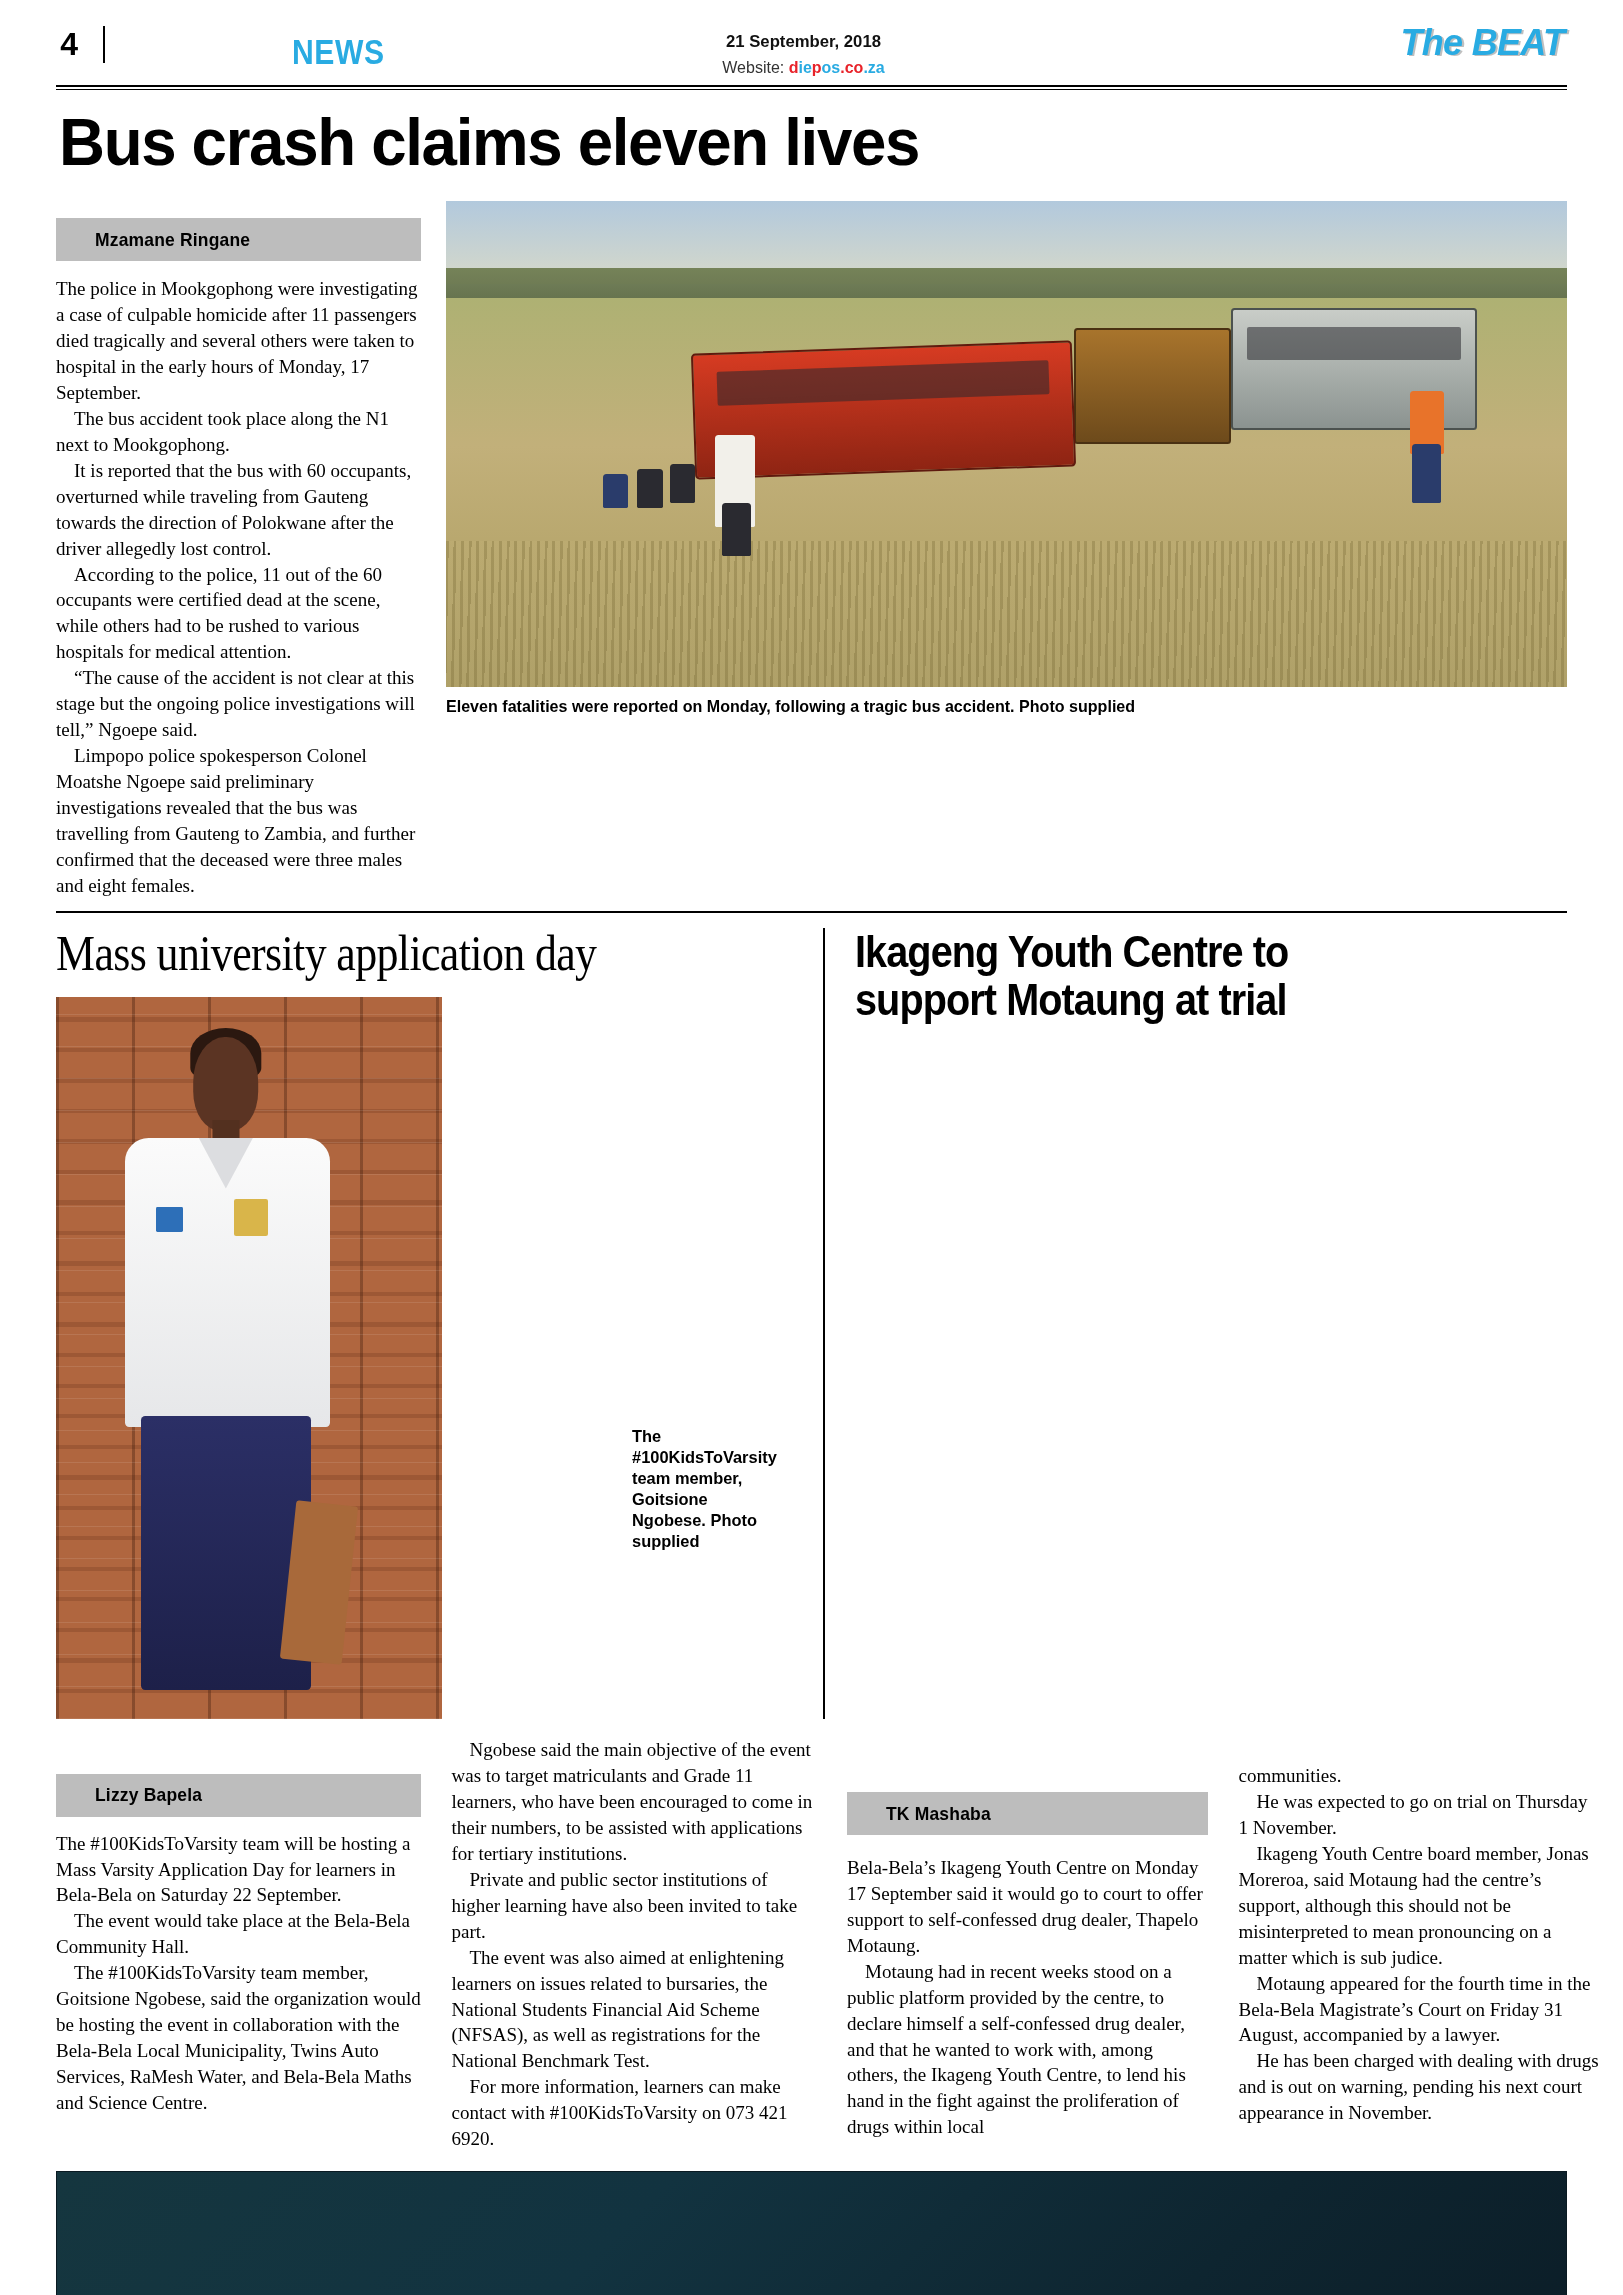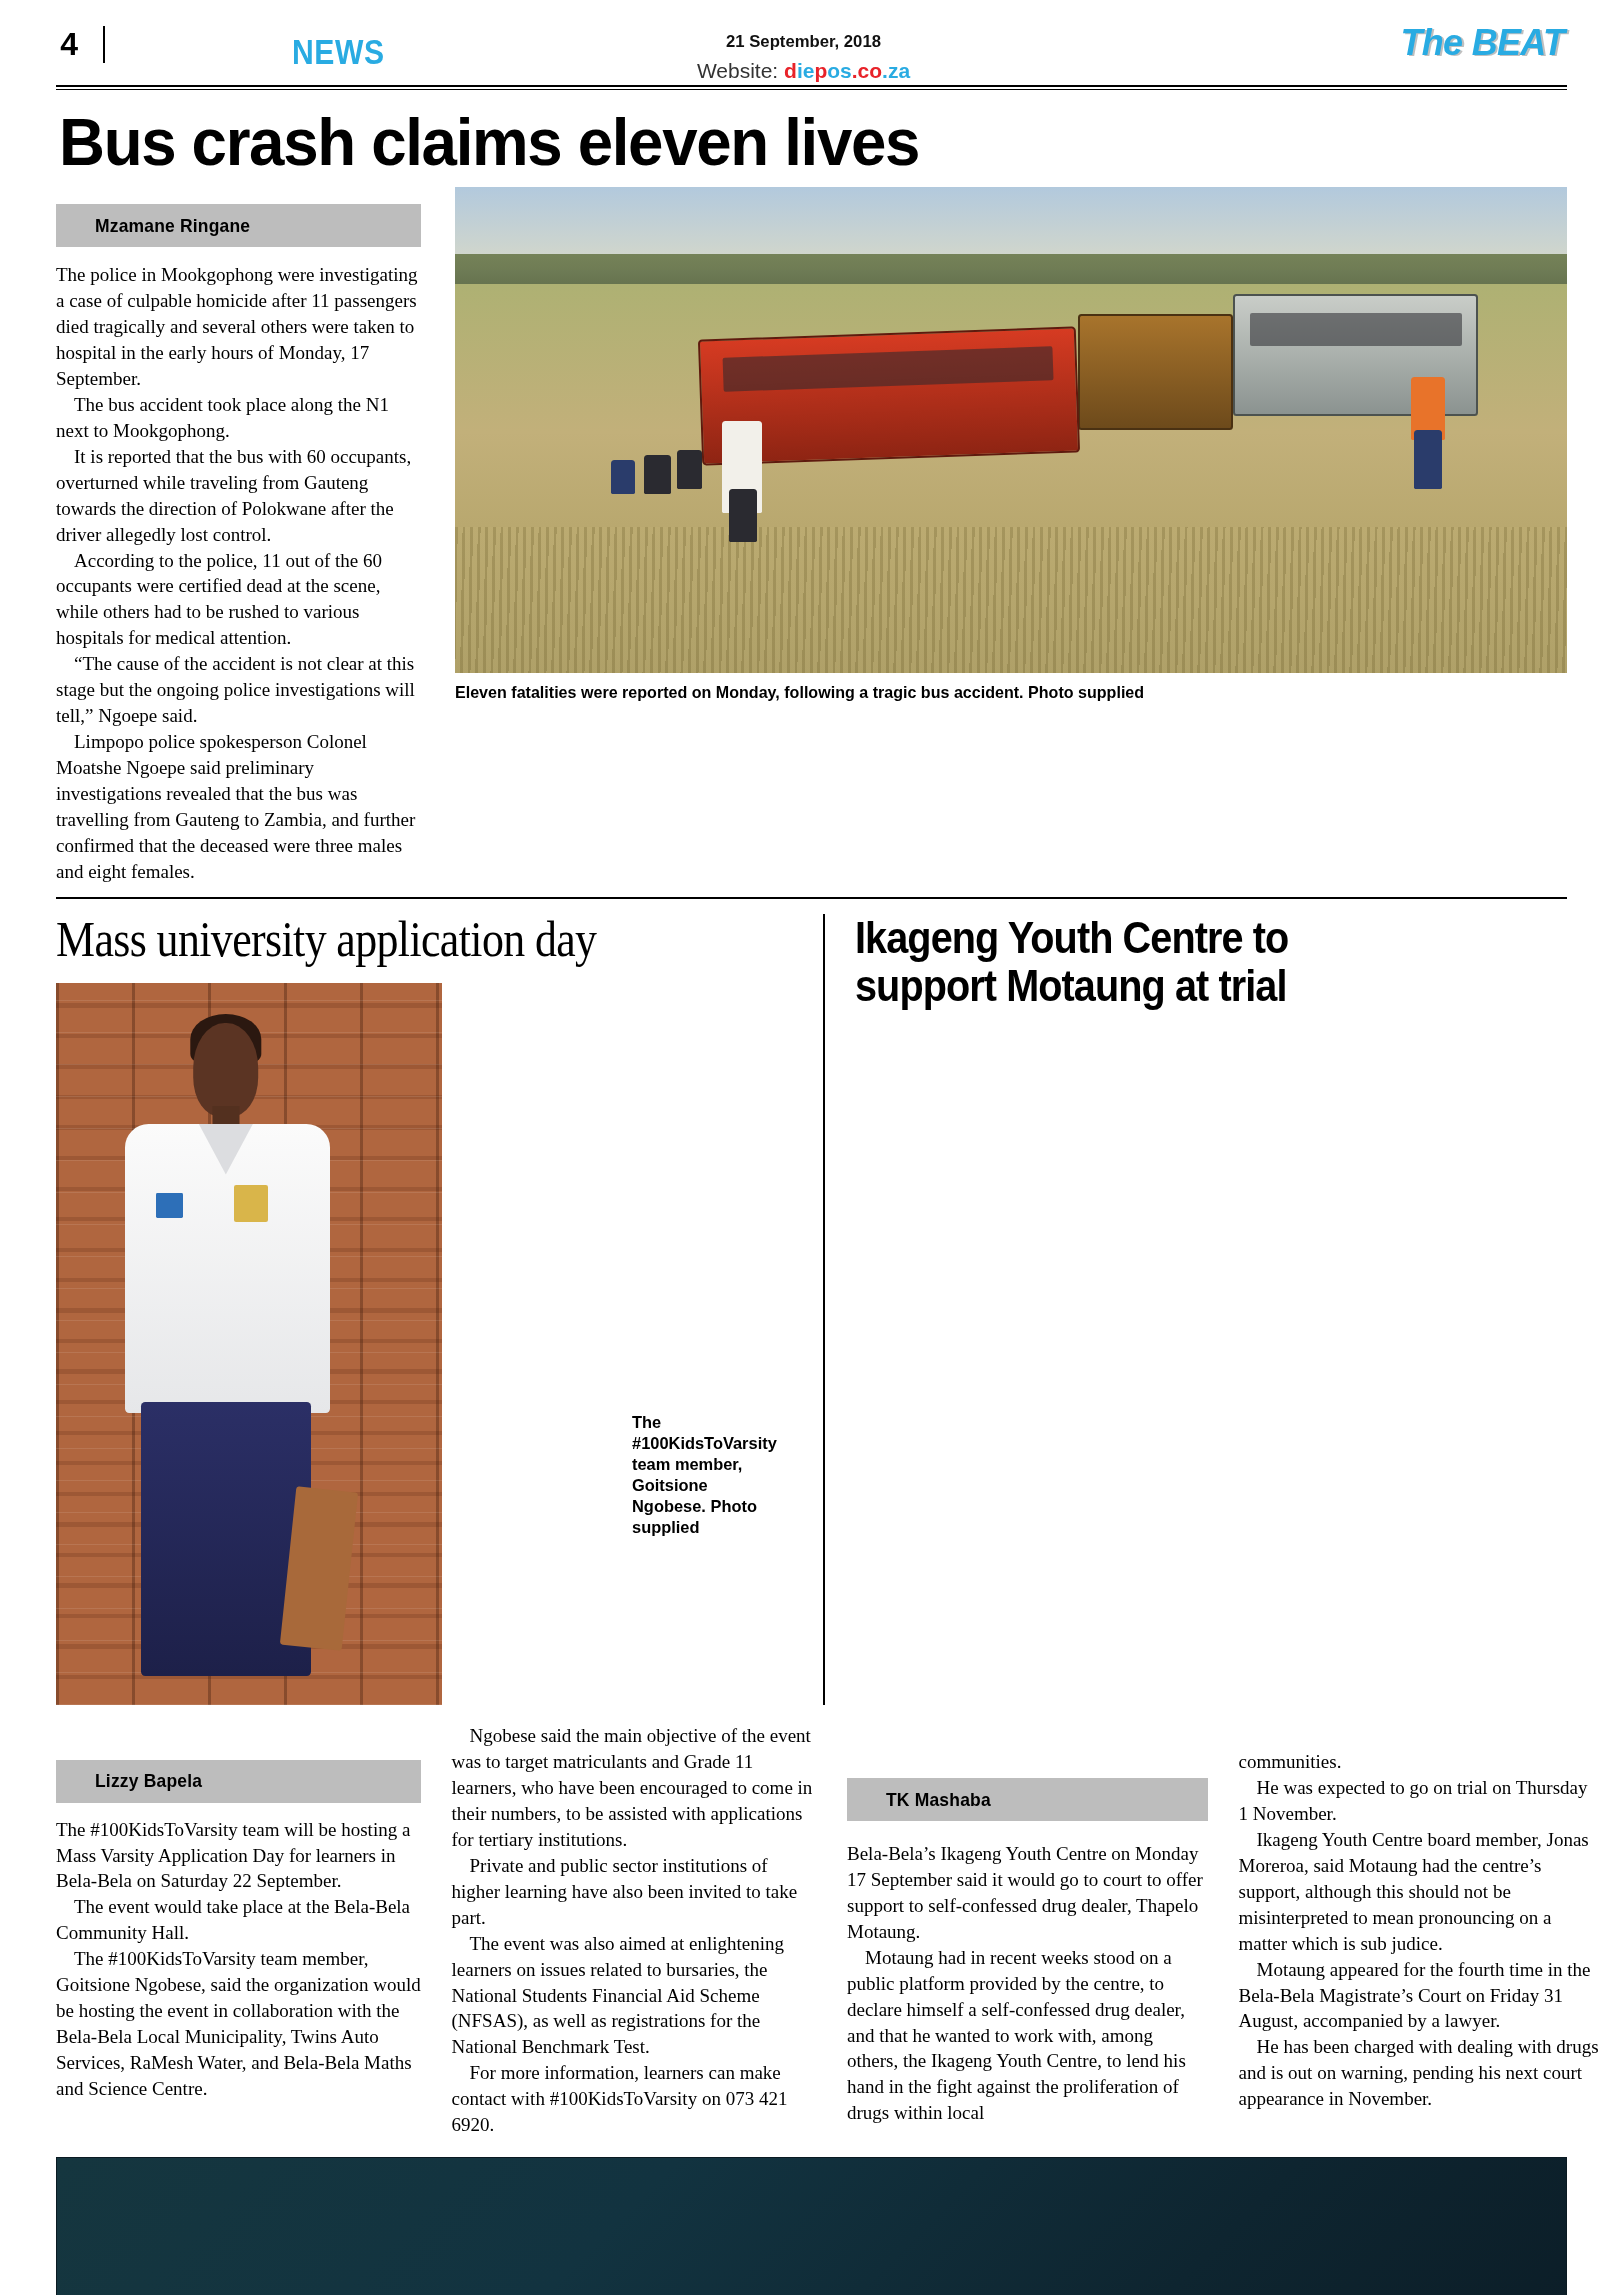--- a/index.html
+++ b/index.html
@@ -32,21 +32,21 @@
     transform: scaleX(0.86); transform-origin: left center;
   }
   .dateblock { position: absolute; left: 0; right: 16px; top: 32px; text-align: center; }
   .dateblock .date {
     font-family: "Liberation Sans", sans-serif;
     font-weight: bold; font-size: 16.7px; color: #111;
   }
   .dateblock .web {
     margin-top: 7px;
     font-family: "Liberation Sans", sans-serif;
-    font-size: 21px; color: #333;
+    font-size: 16px; color: #333;
   }
   .dateblock .web .url { font-weight: bold; }
   .u-r { color: #e8232a; } .u-b { color: #29abe2; }
   .brand {
     position: absolute; right: 2.8px; top: 22px;
     font-family: "Liberation Sans", sans-serif;
     font-weight: bold; font-size: 36px; font-style: italic;
     color: #29abe2; letter-spacing: -0.7px;
     text-shadow: 2.1px 1.4px 0 rgba(0,0,0,0.25);
   }
@@ -65,21 +65,21 @@
     background: #bdbdbd; height: 43px; display: flex; align-items: center;
     padding-left: 39px; margin-top: 16.7px;
   }
   .byline-bar span {
     font-family: "Liberation Sans", sans-serif;
     font-weight: bold; font-size: 19px; letter-spacing: 0.2px;
     transform: scaleX(0.92); transform-origin: left center;
   }
 
   
-  .top-wrap { display: flex; gap: 34px; margin-top: 12px; }
+  .top-wrap { display: flex; gap: 25px; margin-top: 26px; }
   .top-col { width: 365px; flex: 0 0 365px; }
   .top-photo-col { flex: 1; }
 
   .body-text p {
     font-size: 19px; line-height: 1.365;
     text-align: left; text-indent: 0;
   }
   .body-text p + p { text-indent: 18px; }
 
   

